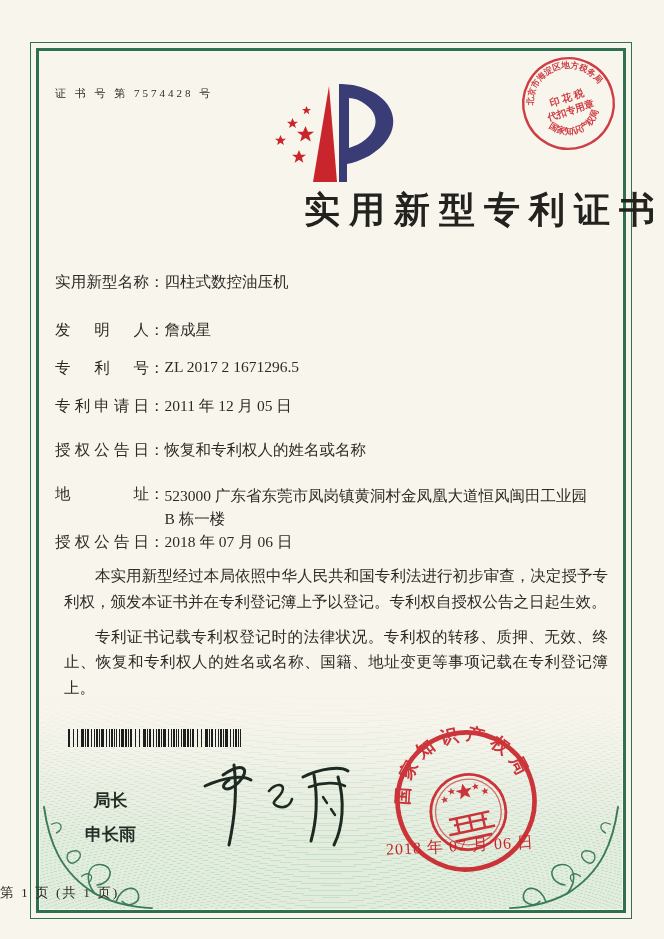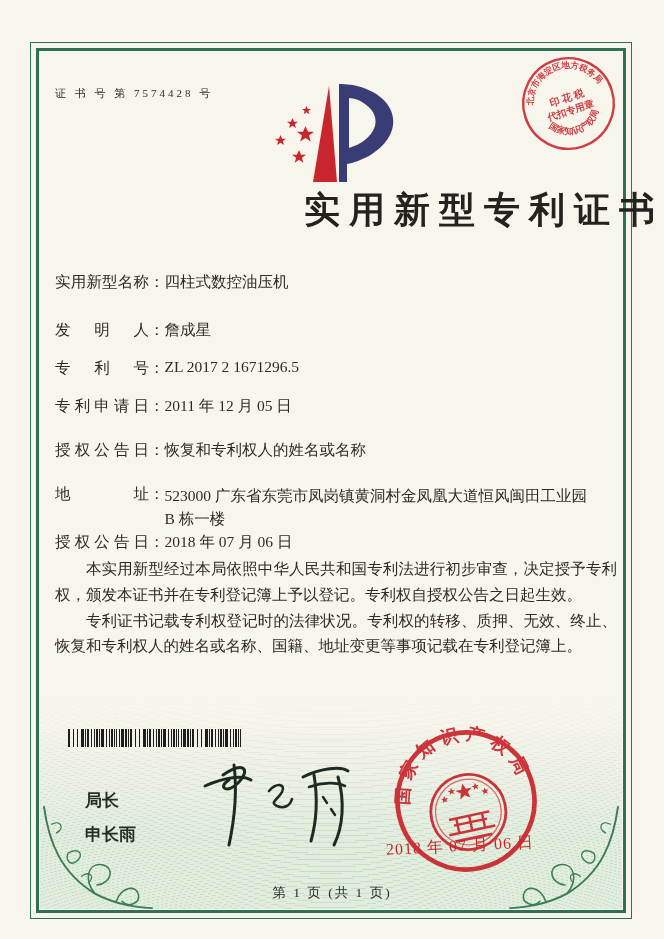--- a/index.html
+++ b/index.html
@@ -29,29 +29,29 @@
   .title{position:absolute;left:0;right:0;top:186px;text-align:right;
     font-size:36px;font-weight:bold;letter-spacing:9px;color:#23221f;}
   .frow{position:absolute;left:55px;font-size:15.5px;white-space:nowrap;}
   .lbl{display:inline-block;width:94px;text-align:justify;text-align-last:justify;vertical-align:top;}
   .colon{display:inline-block;vertical-align:top;}
   .val{display:inline-block;vertical-align:top;}
   .val-wide{white-space:normal;width:432px;line-height:23px;}
   .r0{top:272px}.r1{top:320px}.r2{top:358px}.r3{top:396px}.r4{top:440px}.r5{top:484px}.r6{top:532px}
   .grant-no{position:absolute;left:318px;top:0;white-space:nowrap;}
   .paras{position:absolute;left:55px;width:562px;top:556px;font-size:15.5px;line-height:25.8px;text-align:justify;}
-  .paras p{margin:0;text-indent:2em;}
+  .paras p{margin:9px;text-indent:2em;font-family:Liberation Mono, monospace;}
   .barcode{position:absolute;left:68px;top:729px;width:178px;height:18px;}
   .signoff{position:absolute;left:85px;top:784px;font-family:"Liberation Sans","DejaVu Sans",sans-serif;
-    font-weight:600;font-size:17px;color:#242e26;line-height:34px;}
+    font-weight:600;font-size:17px;color:#242e26;line-height:34px;text-align:center;}
   .signature{position:absolute;left:185px;top:755px;width:175px;height:100px;}
   .seal{position:absolute;left:391px;top:726px;width:150px;height:150px;transform:rotate(-12deg);opacity:.92;}
   .seal-date{position:absolute;left:386px;top:836px;font-size:16px;color:#c9252c;letter-spacing:1px;
     transform:rotate(-3deg);white-space:nowrap;}
-  .footer{position:absolute;left:0;right:0;top:884px;text-align:center;font-size:13.5px;letter-spacing:2px;}
+  .footer{position:absolute;left:0;right:0;top:884px;text-align:left;font-size:13.5px;letter-spacing:2px;}
   .flourish{position:absolute;width:118px;height:106px;bottom:28px;}
   .fl-left{left:38px;}
   .fl-right{right:40px;transform:scaleX(-1);}
   svg text{font-family:"Liberation Serif","DejaVu Serif",serif;}
 </style>
 </head>
 <body>
 
 <div class="page">
 

